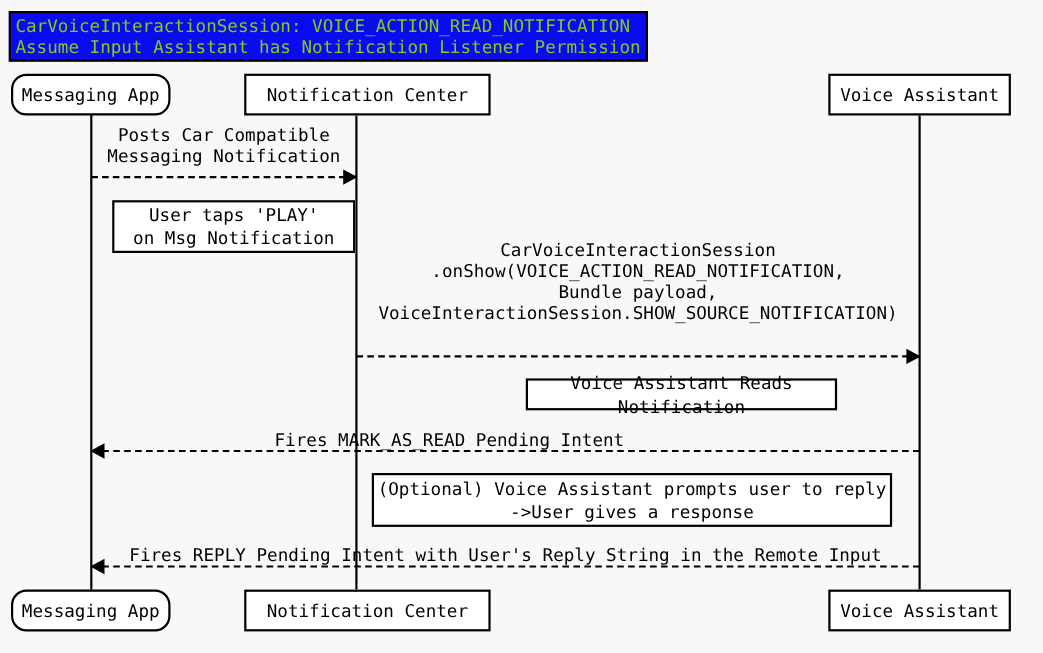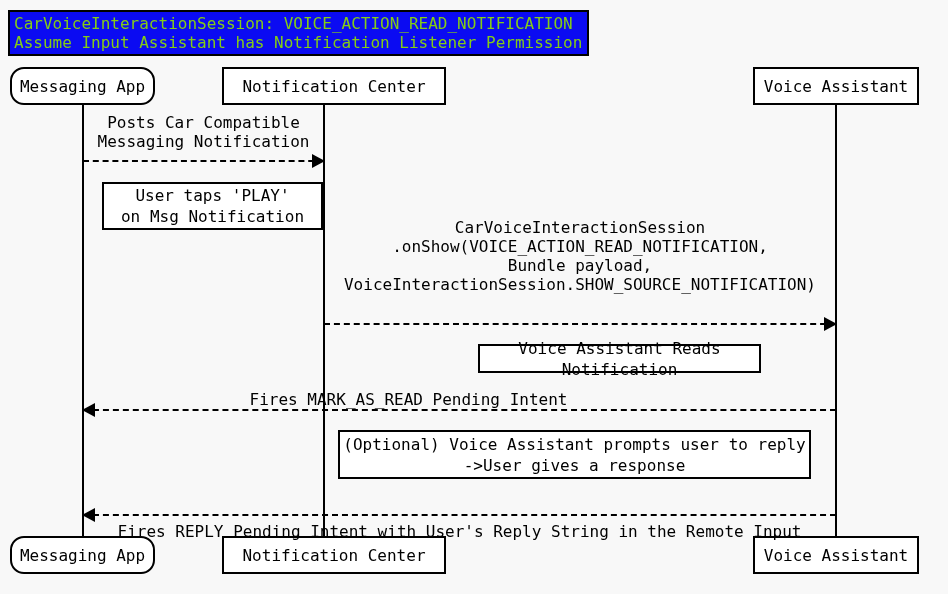--- a/index.html
+++ b/index.html
@@ -89,21 +89,21 @@
   
   .mlabel {
     position: absolute;
     text-align: center;
     line-height: 19px;
     white-space: pre-line;
   }
   .m1 { left: 83px;  top: 113px; width: 241px; }
   .m2 { left: 324px; top: 218px; width: 512px; }
   .m3 { left: 83px;  top: 390px; width: 651px; }
-  .m4 { left: 83px;  top: 522px; width: 753px; }
+  .m4 { left: 83px;  top: 495px; width: 753px; }
   
   .note {
     position: absolute;
     box-sizing: border-box;
     background: #ffffff;
     border: 2px solid #000;
     display: flex;
     flex-direction: column;
     align-items: center;
     justify-content: center;

